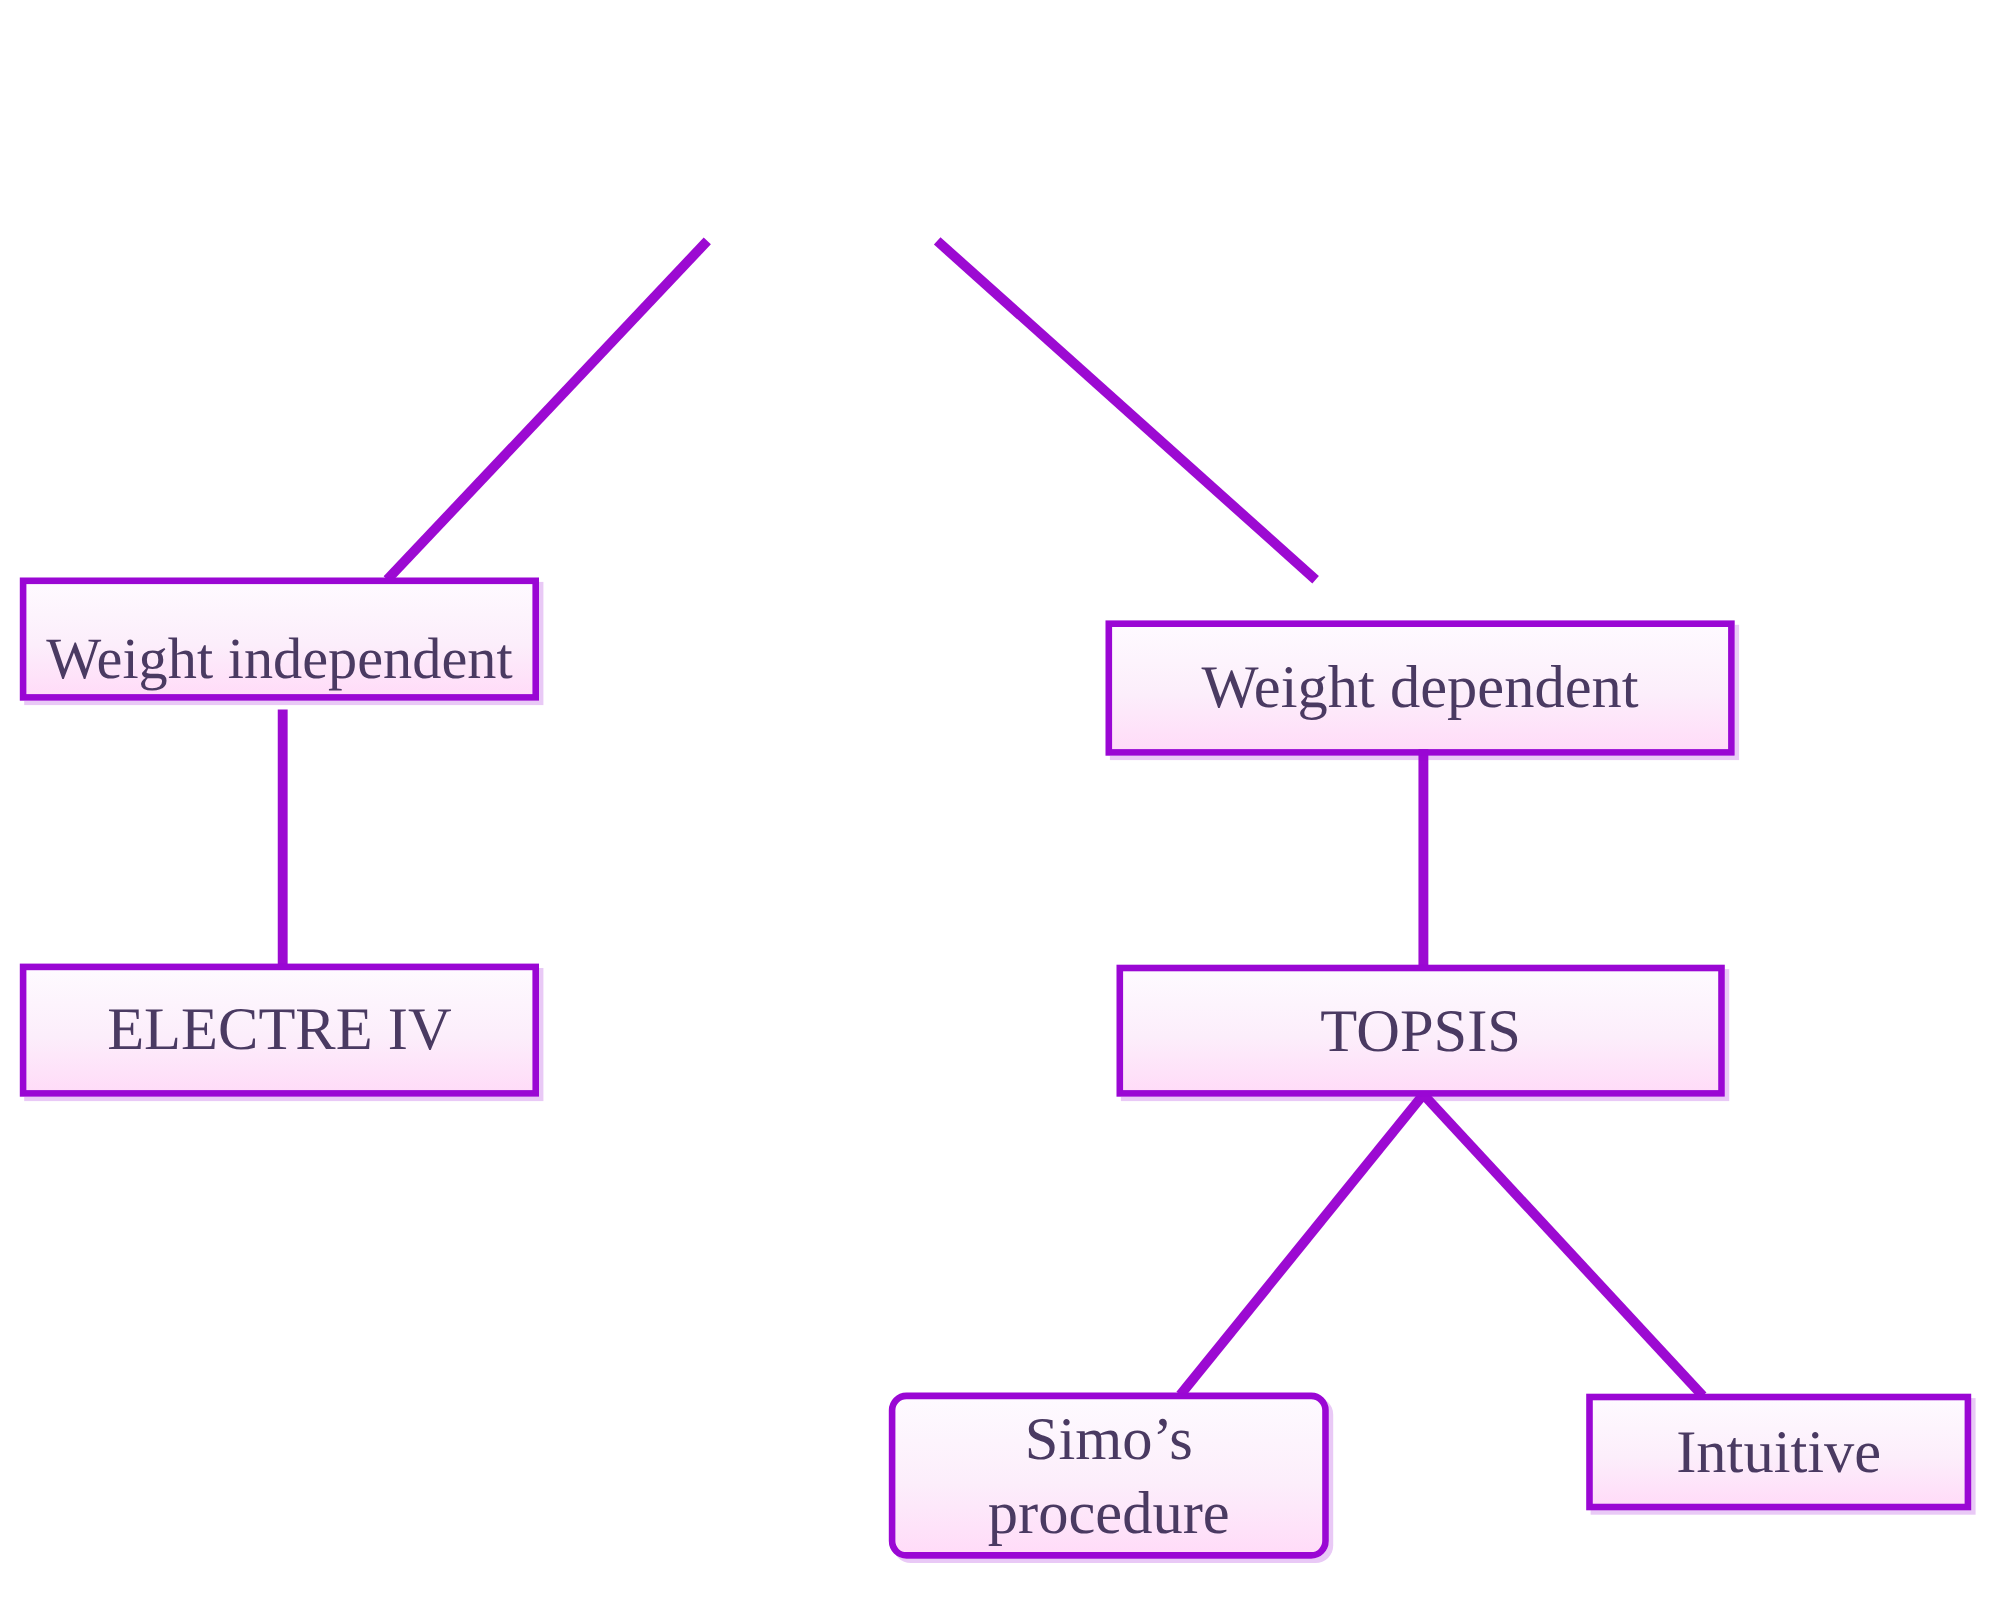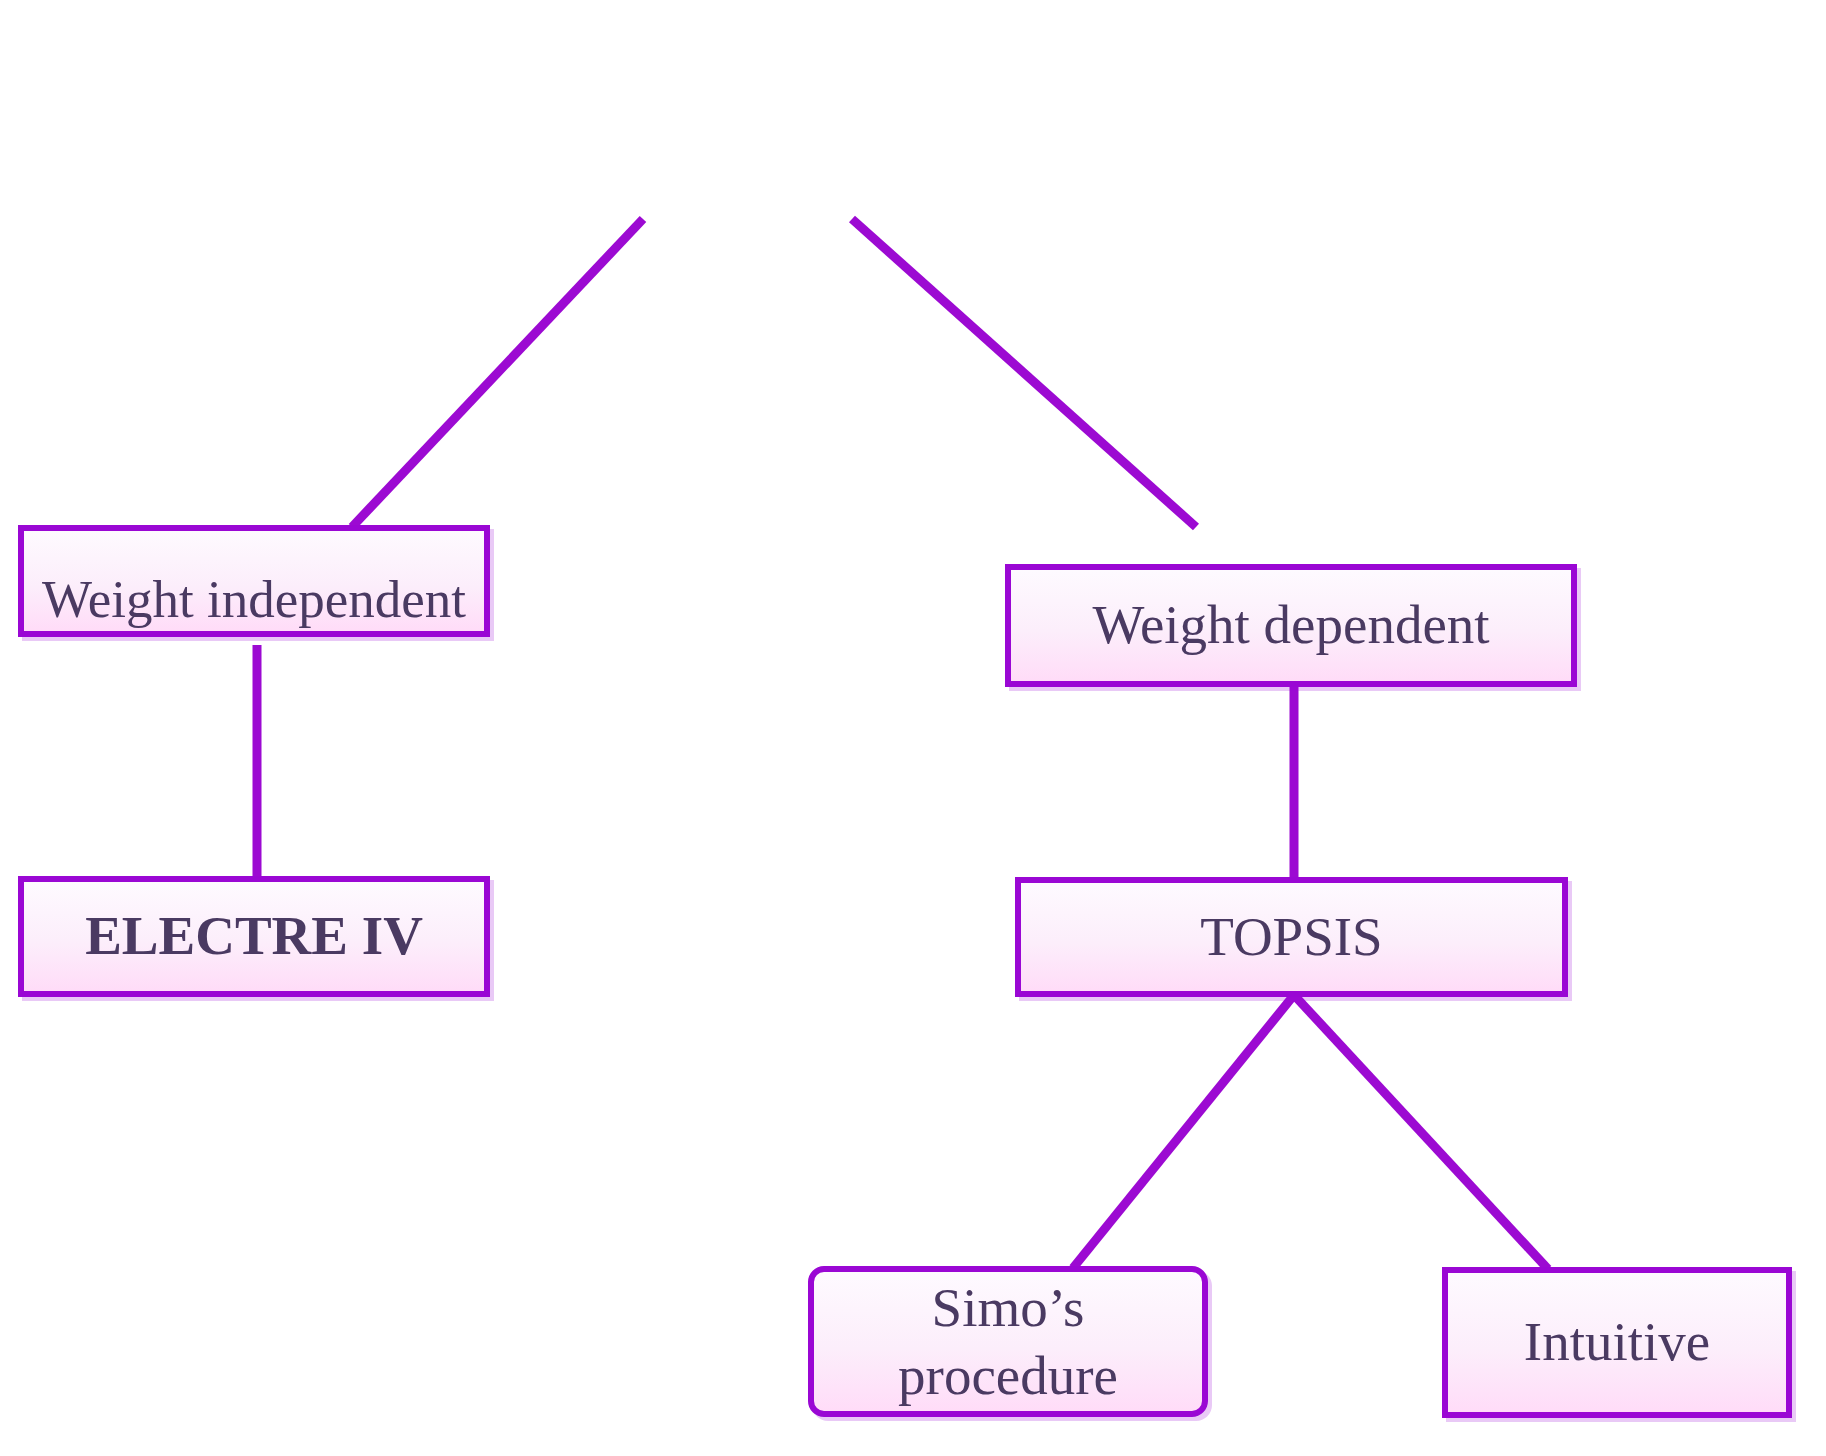--- a/index.html
+++ b/index.html
@@ -49,24 +49,24 @@
     justify-content: center;
     text-align: center;
     color: var(--text);
     font-size: 55px;
     line-height: 1.18;
     padding: 0 14px;
   }
   .node-root        { left: 373px;  top: 20px;   width: 727px; height: 198px; }
   .node-wi          { left: 18px;   top: 525px;  width: 472px; height: 112px; font-size: 53px; align-items: flex-end; }
   .node-wd          { left: 1005px; top: 525px;  width: 572px; height: 123px; margin-top: 39px; }
-  .node-electre     { left: 18px;   top: 876px;  width: 472px; height: 121px; font-weight: bold; }
+  .node-electre     { left: 18px;   top: 876px;  width: 472px; height: 121px; }
   .node-topsis      { left: 1015px; top: 877px;  width: 553px; height: 120px; }
   .node-simos       { left: 808px;  top: 1266px; width: 400px; height: 151px; line-height: 1.22; border-radius: 16px; }
-  .node-intuitive   { left: 1442px; top: 1267px; width: 350px; height: 151px; }
+  .node-intuitive   { left: 1442px; top: 1267px; width: 350px; height: 106px; }
 </style>
 </head>
 <body>
 
 <div class="canvas">
 
   <svg class="edges" viewBox="0 0 1826 1456" xmlns="http://www.w3.org/2000/svg">
     <line x1="643" y1="219" x2="352" y2="527"></line>
     <line x1="852" y1="219" x2="1196" y2="527"></line>
     <line x1="257" y1="645" x2="257" y2="880"></line>

